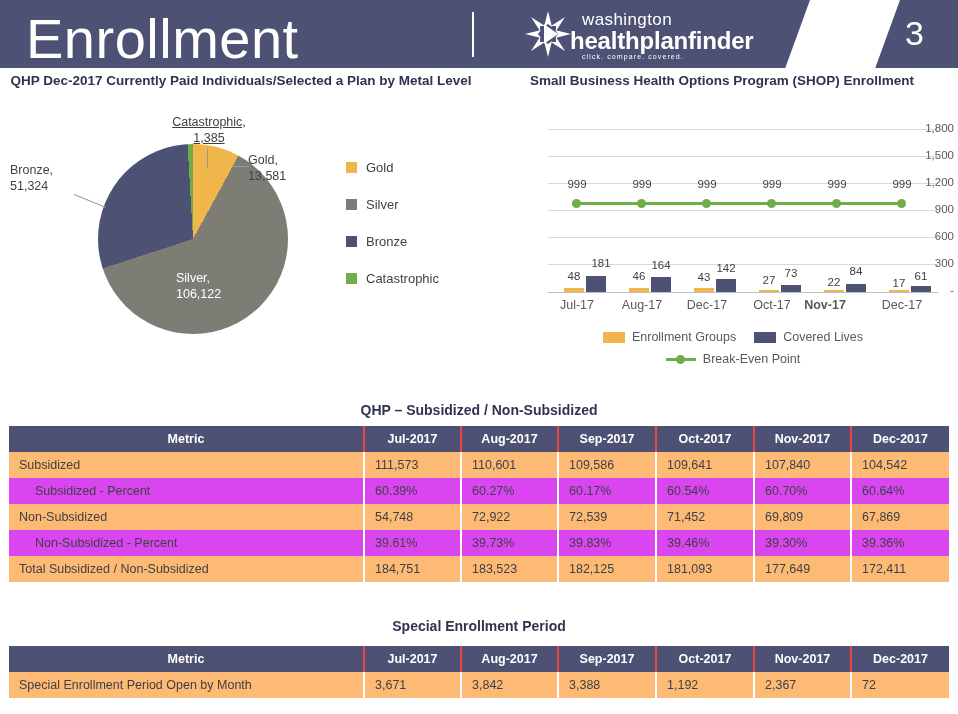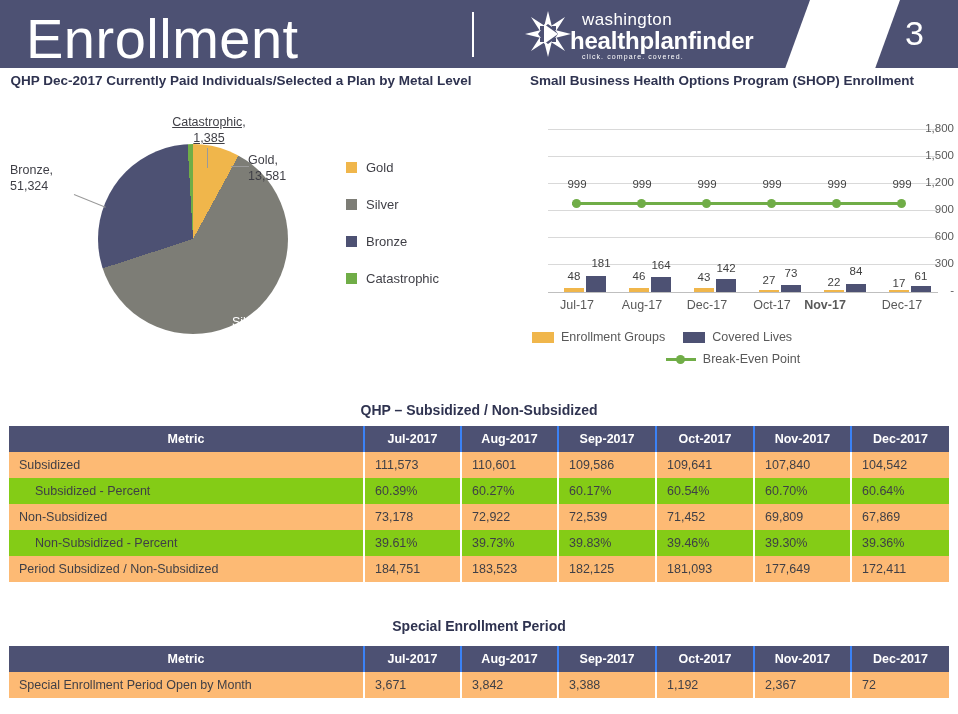--- a/index.html
+++ b/index.html
@@ -82,42 +82,42 @@
   .gridline{position:absolute;left:56px;width:390px;height:1px;background:#d9d9d9;}
   .axis-x{position:absolute;left:56px;top:172px;width:390px;height:1px;background:#bfbfbf;}
   .xtick{position:absolute;top:178px;font-size:12.5px;color:#595959;text-align:center;width:70px;}
   .bar{position:absolute;}
   .bar.eg{background:#f0b64b;}
   .bar.cl{background:#4d5173;}
   .dlabel{position:absolute;font-size:11.5px;color:#404040;text-align:center;width:34px;}
   .beline{position:absolute;height:3px;background:#70ad47;}
   .bedot{position:absolute;width:9px;height:9px;border-radius:50%;background:#70ad47;}
   .shop-legend{position:absolute;left:40px;top:258px;width:420px;}
-  .shop-legend .r1{display:flex;align-items:center;}
+  .shop-legend .r1{display:flex;justify-content:center;align-items:center;}
   .shop-legend .r2{display:flex;justify-content:center;align-items:center;margin-top:8px;}
   .shop-legend .sw{width:22px;height:11px;margin-right:7px;}
   .shop-legend .txt{font-size:12.5px;color:#595959;margin-right:18px;}
   .lineswatch{position:relative;width:30px;height:11px;margin-right:7px;}
   .lineswatch .ln{position:absolute;left:0;top:4px;width:30px;height:3px;background:#70ad47;}
   .lineswatch .dt{position:absolute;left:10px;top:1px;width:9px;height:9px;border-radius:50%;background:#70ad47;}
 
   
   .tbl-title{text-align:center;color:#2f3350;font-weight:bold;font-size:14px;}
   table{border-collapse:collapse;width:940px;table-layout:fixed;}
   th{
     background:#4d5173;color:#ffffff;font-size:12.5px;font-weight:bold;
-    padding:6px 0;text-align:center;border-right:2px solid #3b82f6;
+    padding:6px 0;text-align:center;border-right:2px solid #ef4444;
   }
   th:last-child{border-right:none;}
   td{
     font-size:12.5px;color:#3f3f46;padding:6px 0 6px 10px;border-right:2px solid #ffffff;
   }
   td:last-child{border-right:none;}
   tr.alt td{background:#fdba74;}
-  tr.plain td{background:#84cc16;}
+  tr.plain td{background:#d946ef;}
   td.indent{padding-left:26px;}
   #qhp-table{position:absolute;left:9px;top:402px;width:940px;}
   #qhp-table .tbl-title{margin-bottom:8px;}
   #sep-table{position:absolute;left:9px;top:618px;width:940px;}
   #sep-table .tbl-title{margin-bottom:12px;}
 </style>
 </head>
 <body>
 
 <div class="header">
@@ -162,21 +162,21 @@
       <span>13,581</span>
     </div>
     <div class="leader" style="left:205px;top:46px;width:18px;height:1px;"></div>
 
     <div class="lbl" style="left:-16px;top:42px;width:70px;">
       <span>Bronze,</span><br>
       <span>51,324</span>
     </div>
     <div class="leader" style="left:48px;top:74px;width:34px;height:1px;transform:rotate(22deg);transform-origin:left center;"></div>
 
-    <div class="lbl" style="left:150px;top:150px;width:90px;text-align:right;color:#ffffff;margin-top:44px;">
+    <div class="lbl" style="left:150px;top:150px;width:90px;text-align:left;color:#ffffff;">
       <span>Silver,</span><br>
       <span>106,122</span>
     </div>
   </div>
 
   <div class="legend">
     <div class="row">
       <span class="sw" style="background:#f0b64b"></span>
       <span class="txt">Gold</span>
     </div>
@@ -322,38 +322,38 @@
         <td class="indent">Subsidized - Percent</td>
         <td>60.39%</td>
         <td>60.27%</td>
         <td>60.17%</td>
         <td>60.54%</td>
         <td>60.70%</td>
         <td>60.64%</td>
       </tr>
       <tr class="alt">
         <td>Non-Subsidized</td>
-        <td>73,178</td>
+        <td>54,748</td>
         <td>72,922</td>
         <td>72,539</td>
         <td>71,452</td>
         <td>69,809</td>
         <td>67,869</td>
       </tr>
       <tr class="plain">
         <td class="indent">Non-Subsidized - Percent</td>
         <td>39.61%</td>
         <td>39.73%</td>
         <td>39.83%</td>
         <td>39.46%</td>
         <td>39.30%</td>
         <td>39.36%</td>
       </tr>
       <tr class="alt">
-        <td>Period Subsidized / Non-Subsidized</td>
+        <td>Total Subsidized / Non-Subsidized</td>
         <td>184,751</td>
         <td>183,523</td>
         <td>182,125</td>
         <td>181,093</td>
         <td>177,649</td>
         <td>172,411</td>
       </tr>
     </tbody>
   </table>
 </div>

